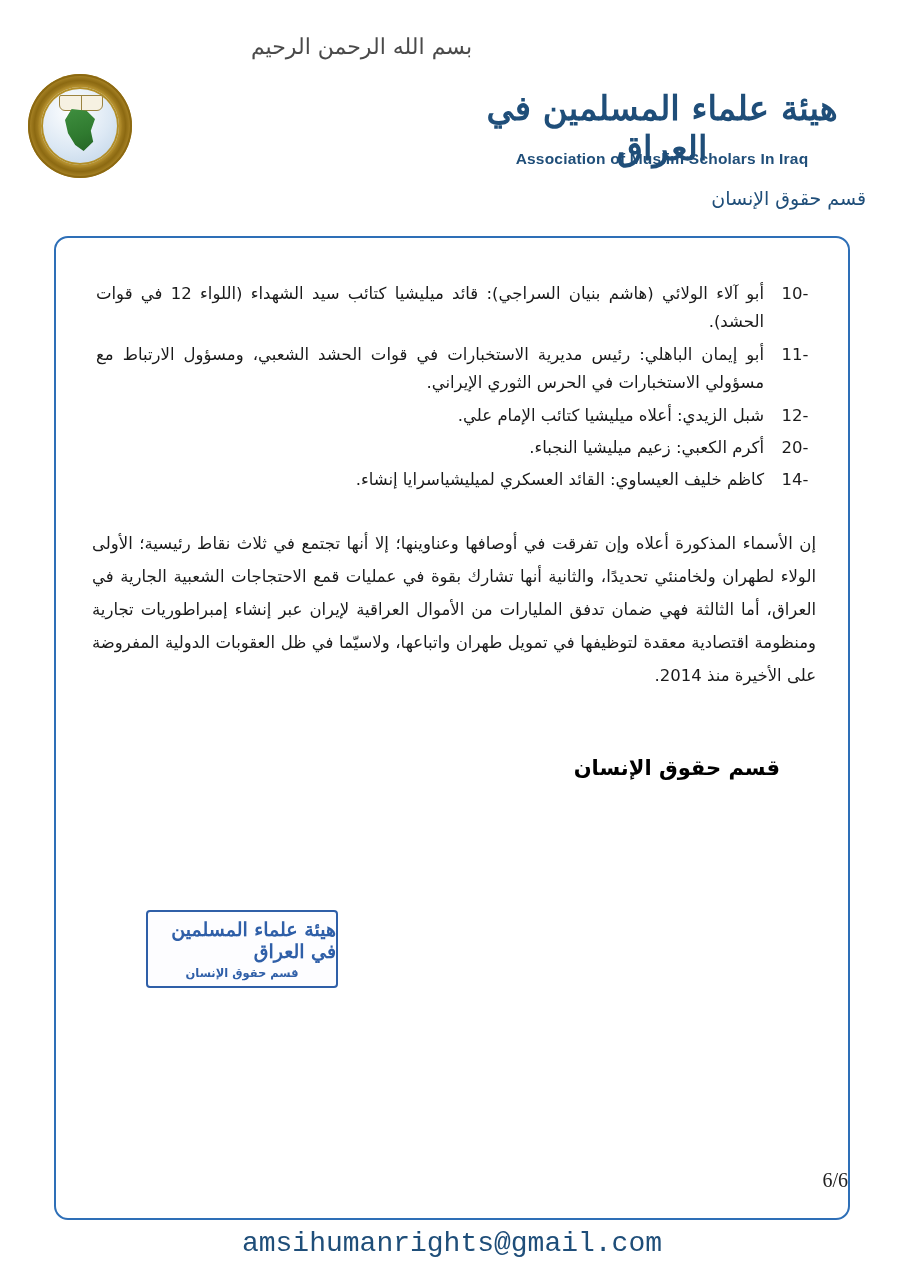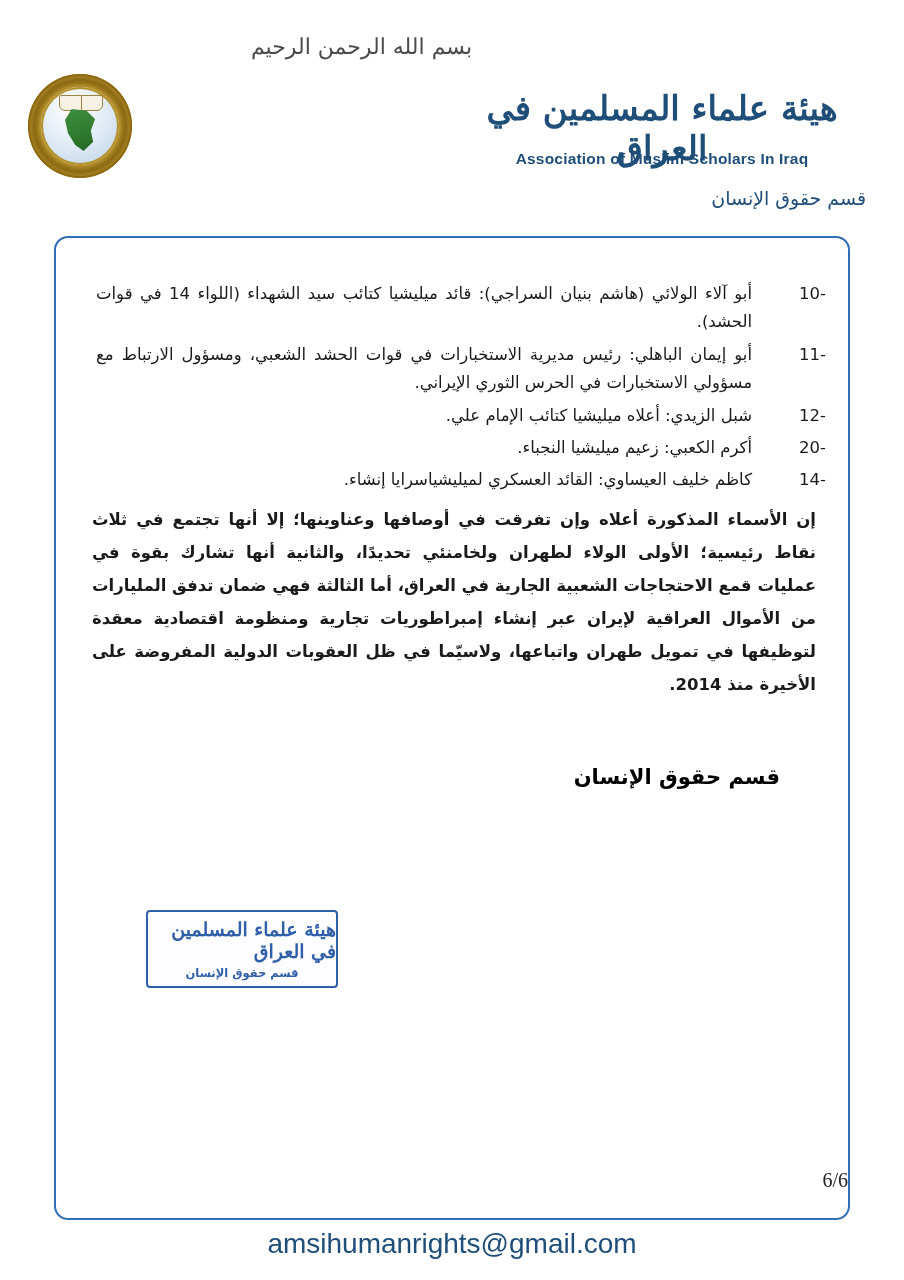--- a/index.html
+++ b/index.html
@@ -152,40 +152,39 @@
     display: flex;
     flex-direction: row;
     align-items: flex-start;
     margin-bottom: 4px;
     font-size: 16.5px;
     line-height: 1.72;
     direction: rtl;
   }
   .li-num {
     flex: 0 0 62px;
-    text-align: right;
-    padding-left: 12px;
+    text-align: center;
+    padding-left: 0;
     white-space: nowrap;
     font-size: 16.5px;
   }
   .li-text {
     flex: 1 1 auto;
     text-align: justify;
     padding-left: 18px;
   }
 
   
   .para {
-    margin: 8px 10px 0 14px;
+    margin: 32px 10px 0 14px;
     font-size: 16.5px;
     line-height: 2.0;
     text-align: justify;
     text-justify: inter-word;
     direction: rtl;
-    font-weight: bold;
   }
 
   
   .sign {
     margin-top: 64px;
     padding-right: 46px;
     direction: rtl;
   }
   .sign-title {
     font-size: 21px;
@@ -243,21 +242,21 @@
     direction: ltr;
   }
 
   
   .footer-email {
     position: absolute;
     top: 1228px;
     left: 0;
     width: 904px;
     text-align: center;
-    font-family: Liberation Sans, sans-serif;
+    font-family: Liberation Mono, monospace;
     font-size: 28px;
     color: #1f4e79;
     direction: ltr;
   }
 </style>
 </head>
 <body>
 
 <div class="basmala">بسم الله الرحمن الرحيم</div>
 
@@ -272,21 +271,21 @@
 <div class="org-name-ar">هيئة علماء المسلمين في العراق</div>
 <div class="org-name-en">Association of Muslim  Scholars In Iraq</div>
 <div class="dept-title">قسم حقوق الإنسان</div>
 
 <div class="page-frame">
   <div class="content">
 
     <ol class="list">
       <li class="list-item">
         <span class="li-num">-10</span>
-        <span class="li-text">أبو آلاء الولائي (هاشم بنيان السراجي): قائد ميليشيا كتائب سيد الشهداء (اللواء 14 في قوات الحشد).</span>
+        <span class="li-text">أبو آلاء الولائي (هاشم بنيان السراجي): قائد ميليشيا كتائب سيد الشهداء (اللواء 12 في قوات الحشد).</span>
       </li>
       <li class="list-item">
         <span class="li-num">-11</span>
         <span class="li-text">أبو إيمان الباهلي: رئيس مديرية الاستخبارات في قوات الحشد الشعبي، ومسؤول الارتباط مع مسؤولي الاستخبارات في الحرس الثوري الإيراني.</span>
       </li>
       <li class="list-item">
         <span class="li-num">-12</span>
         <span class="li-text">شبل الزيدي: أعلاه ميليشيا كتائب الإمام علي.</span>
       </li>
       <li class="list-item">

